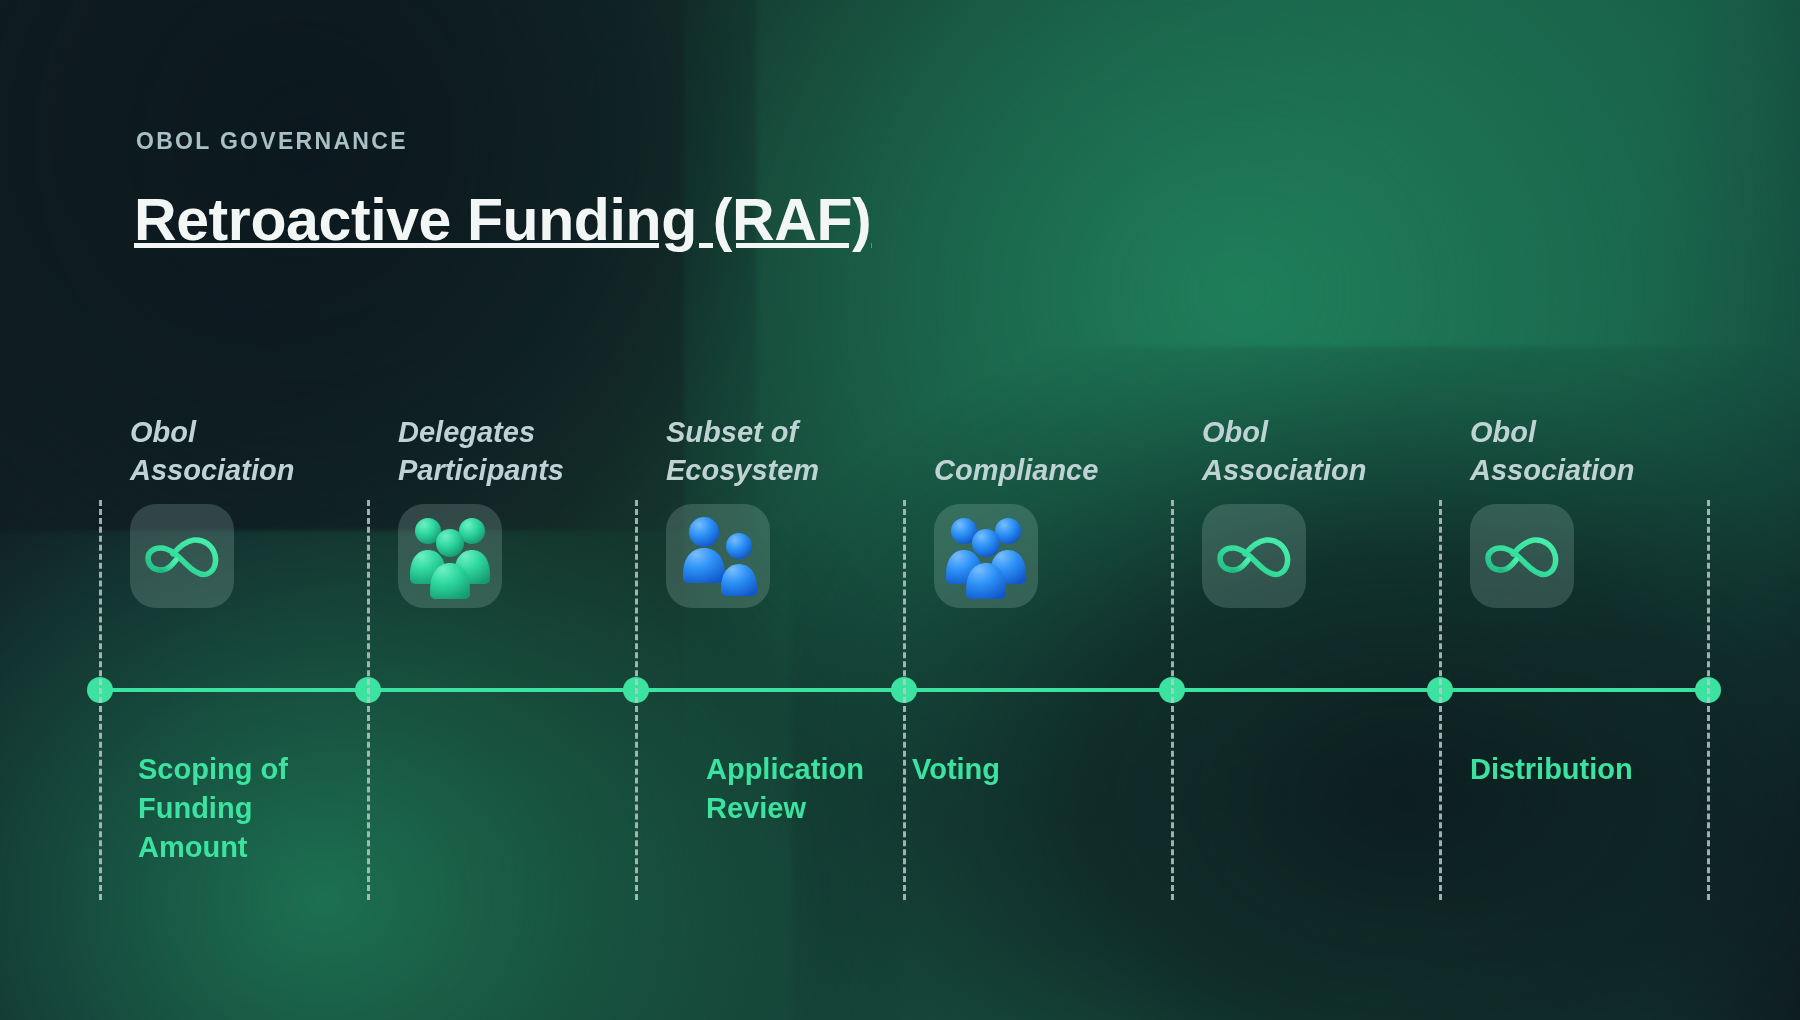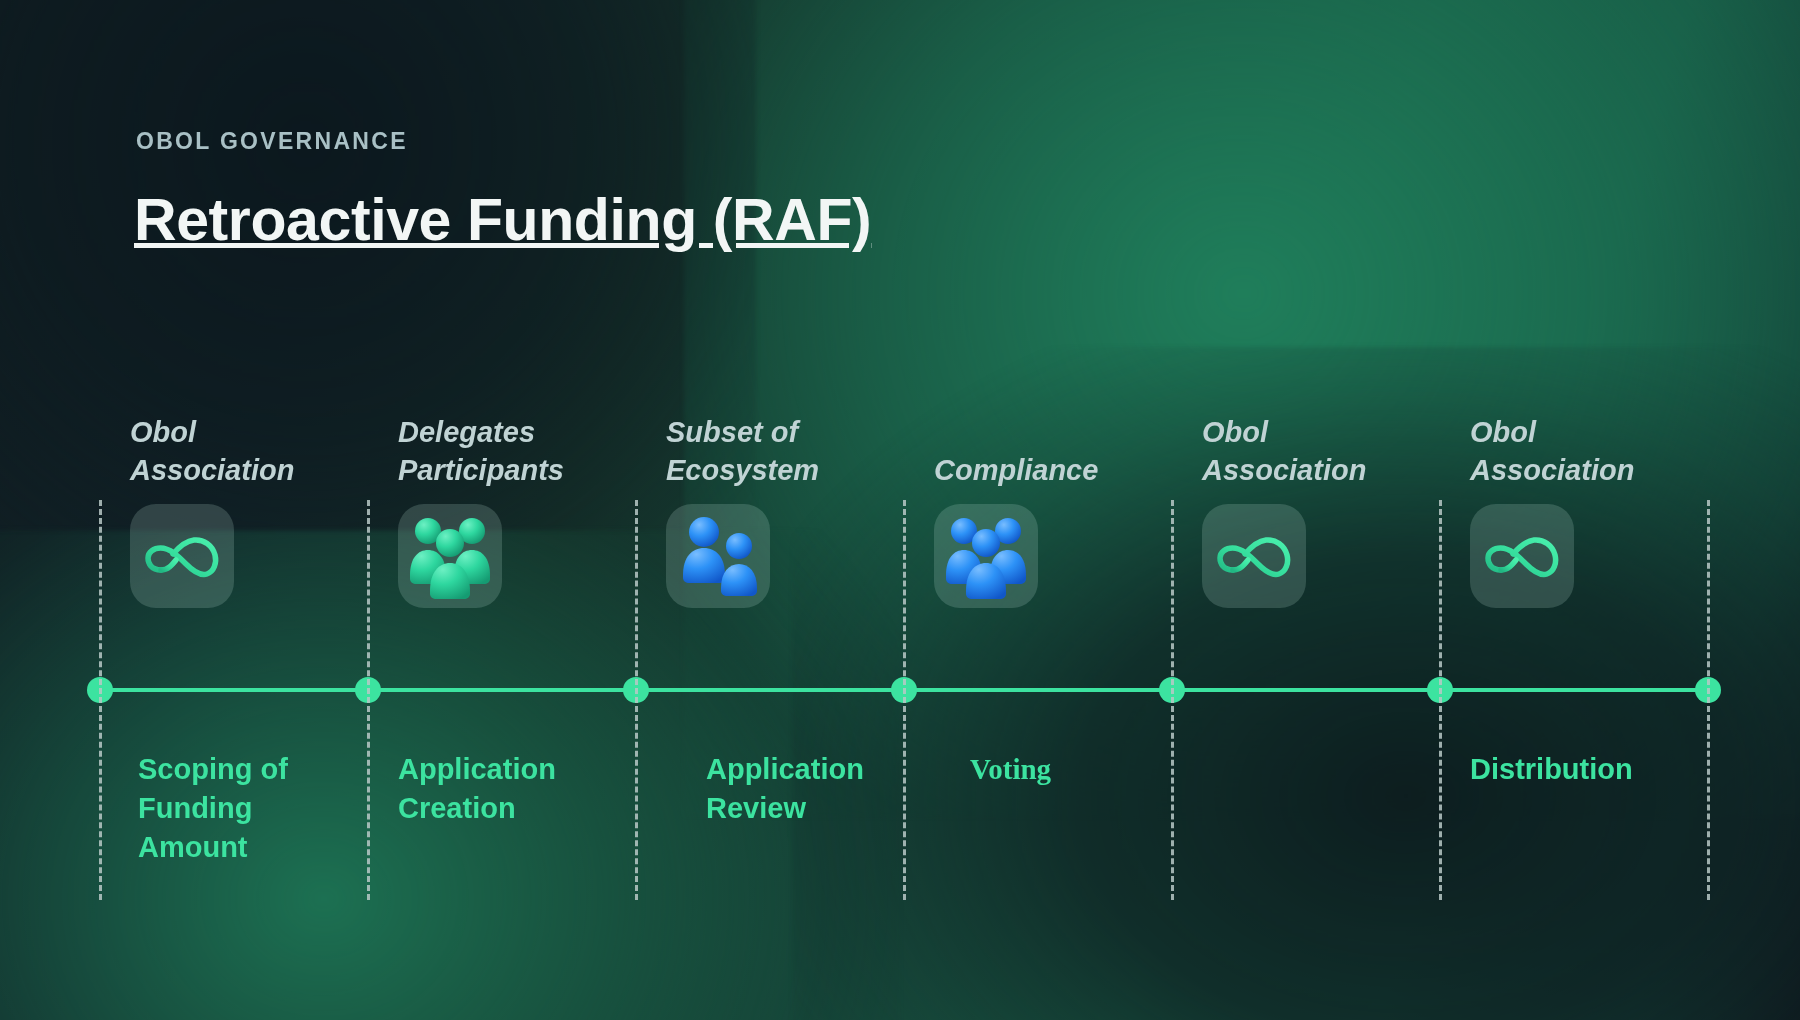--- a/index.html
+++ b/index.html
@@ -385,17 +385,16 @@
              C 137 37, 119 24, 100 26
              C 84 28, 70 40, 58 54" fill="none" stroke="url(#ogA)" stroke-width="11" stroke-linecap="round" stroke-linejoin="round"></path>
     <path d="M34 86
              C 48 86, 56 76, 64 66" fill="none" stroke="url(#ogA)" stroke-width="11" stroke-linecap="round"></path>
   </svg>
         </div>
       </div>
     </div>
 
 <div class="step" style="position: absolute; left: 130px; margin-left: 8px;">Scoping of Funding Amount</div>
-    <div class="step" style="position: absolute; left: 398px;">Application Creation</div>
     <div class="step" style="position: absolute; left: 666px; margin-left: 40px;">Application Review</div>
-    <div class="step" style="position: absolute; left: 970px; font-family: Liberation Serif, serif;">Voting</div>
+    <div class="step" style="position: absolute; left: 912px;">Voting</div>
     <div class="step" style="position: absolute; left: 1470px;">Distribution</div>
   </div>
 
 </body></html>

